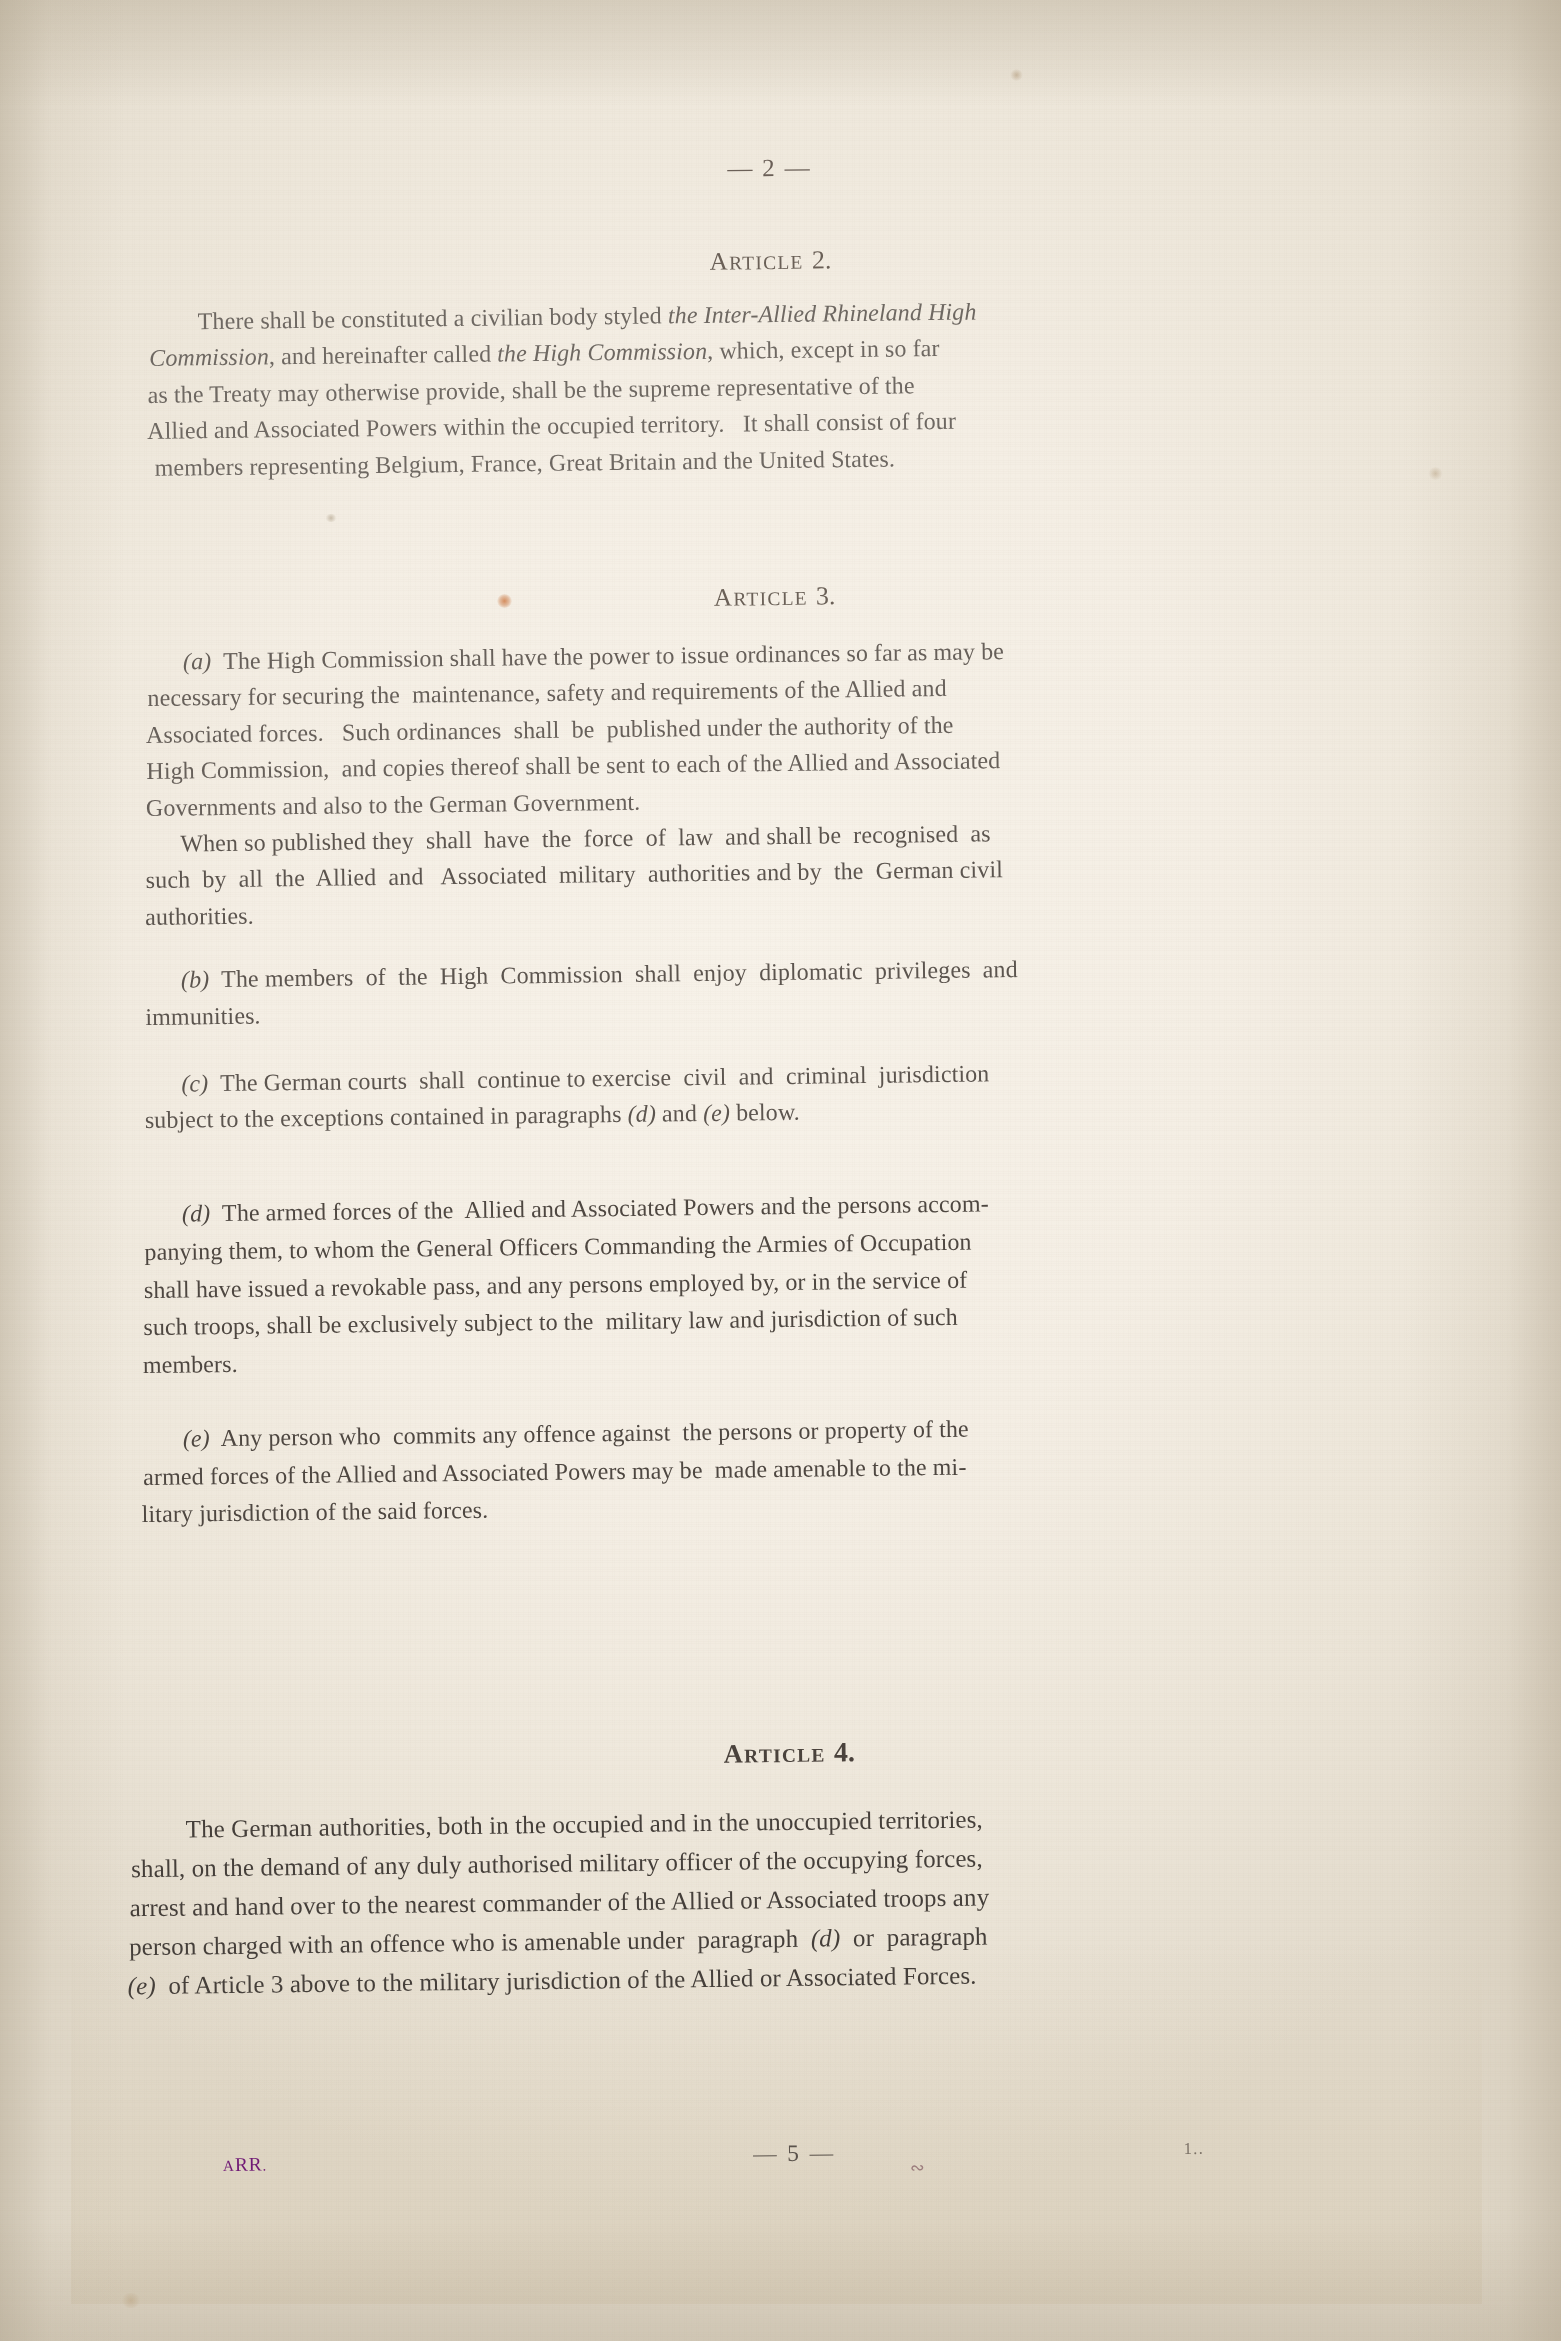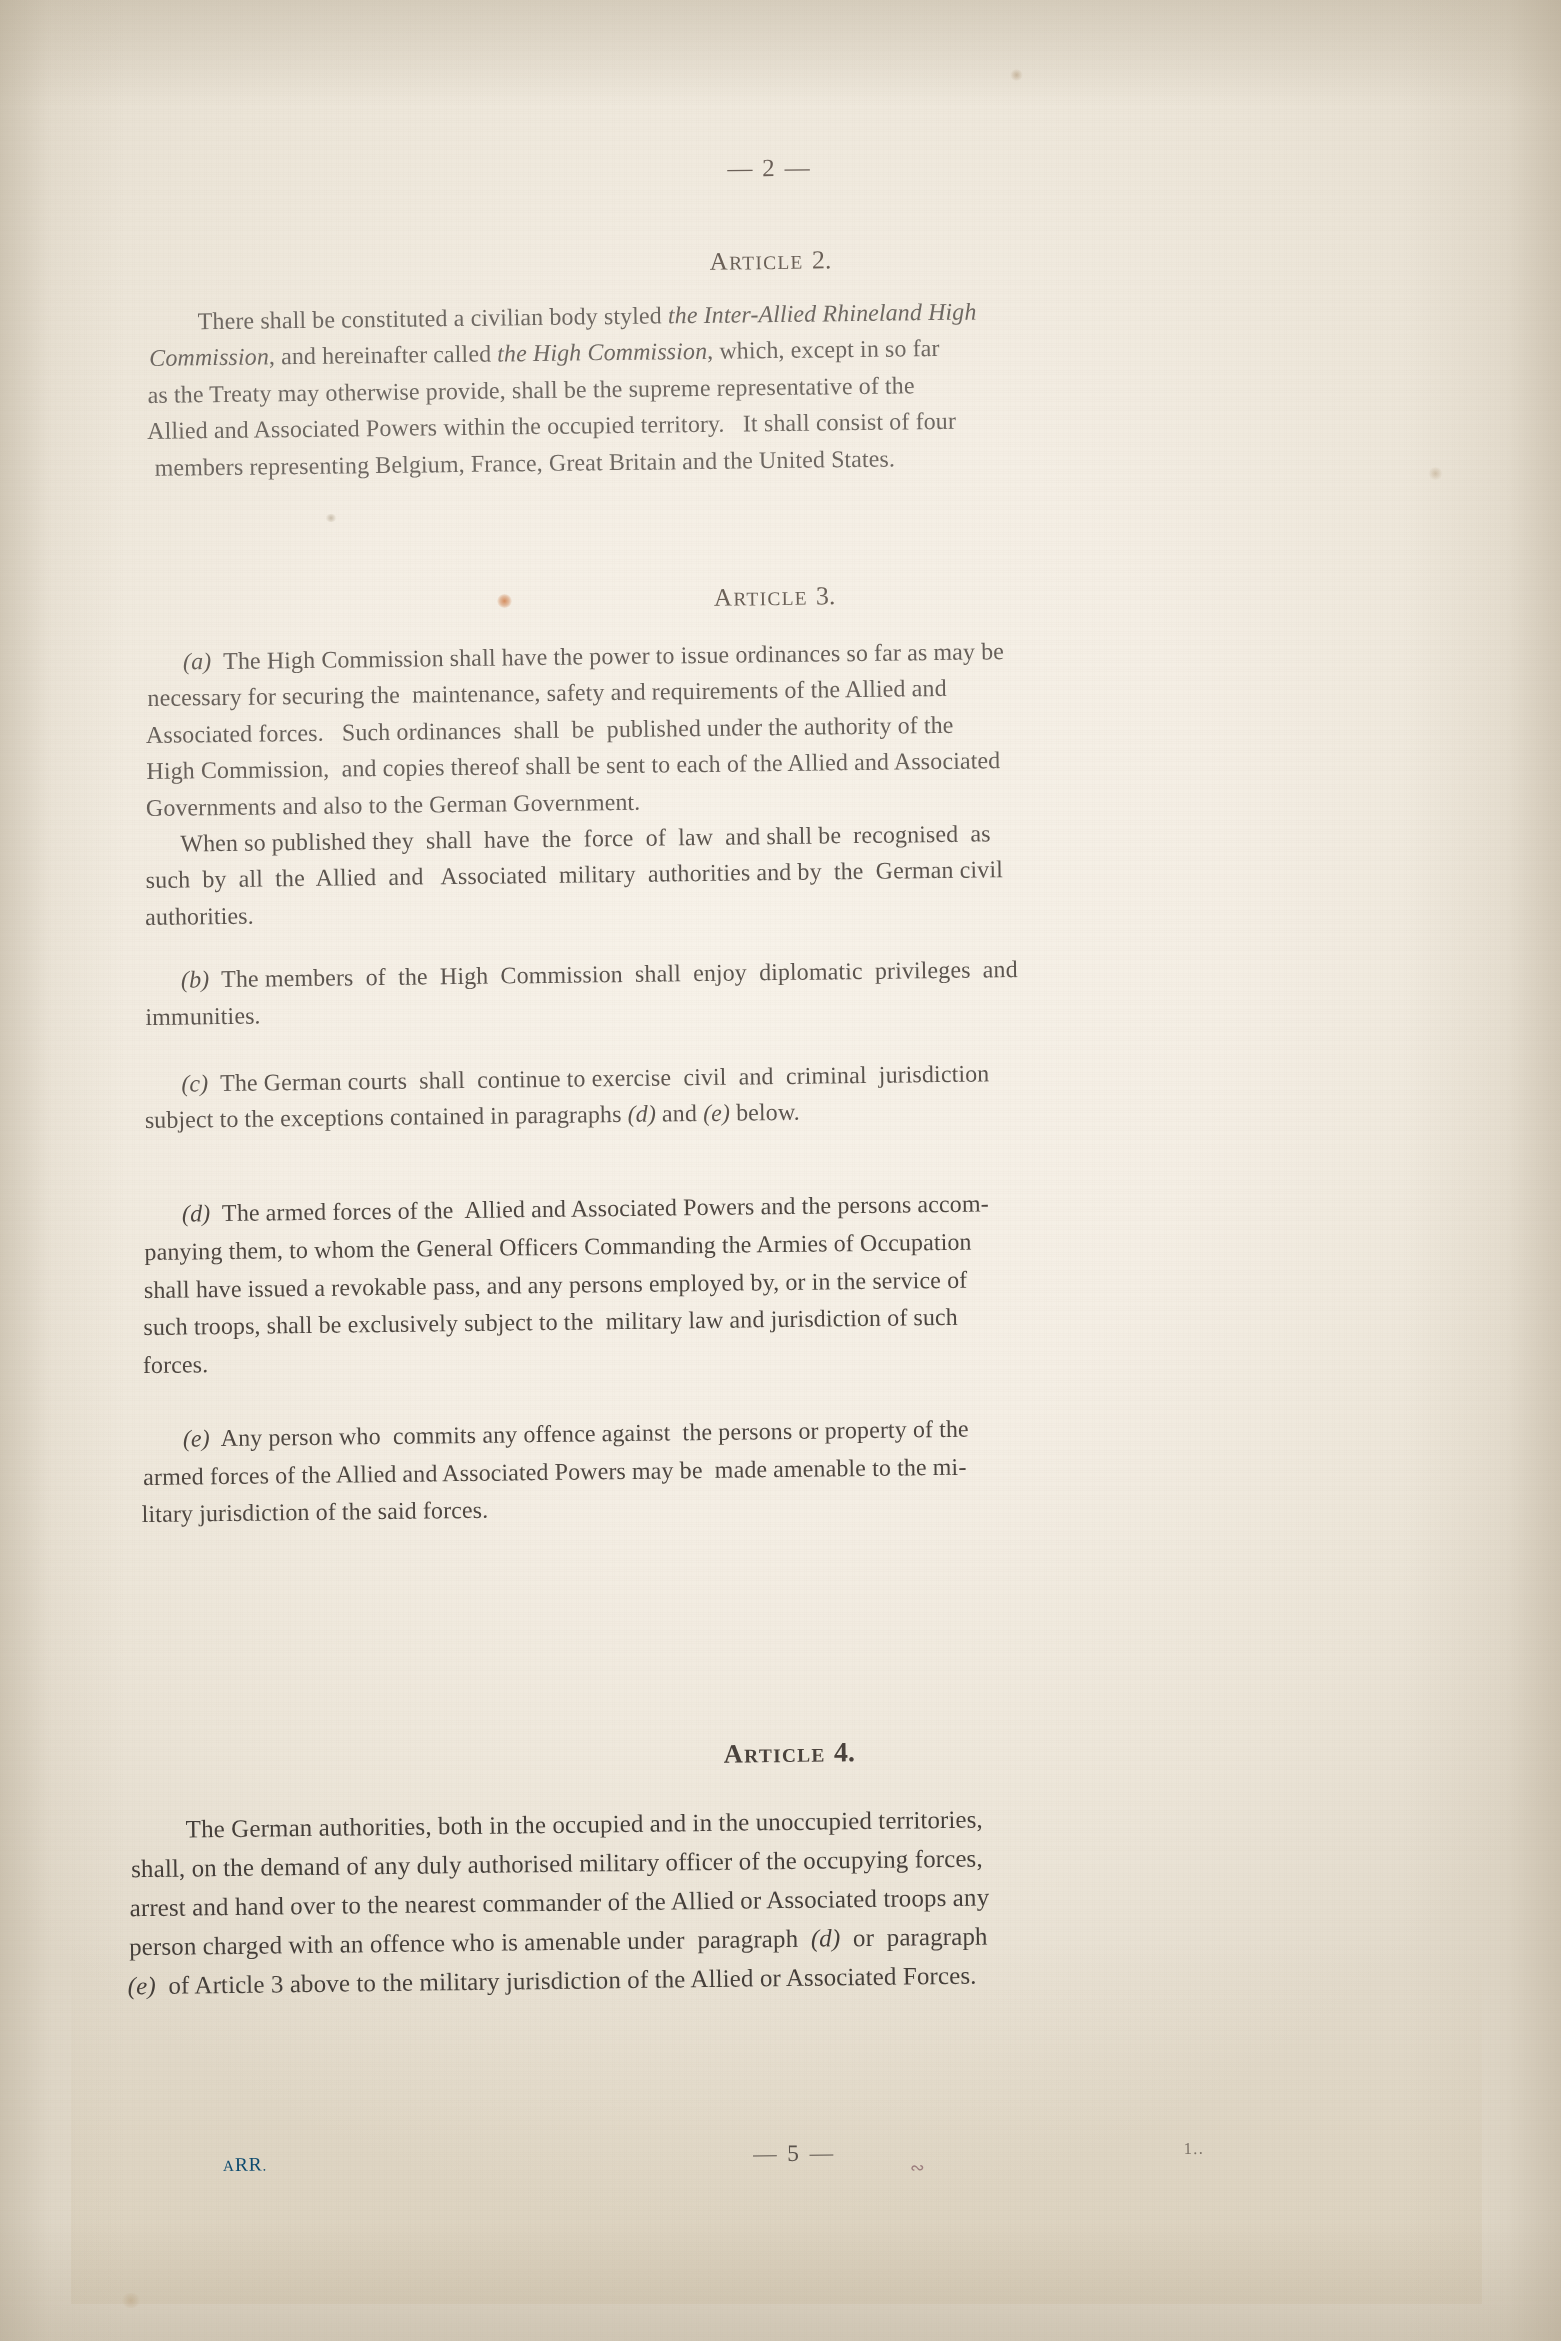--- a/index.html
+++ b/index.html
@@ -92,21 +92,21 @@
     font-size: 24px;
     line-height: 26px;
   }
   .pale   { color: #67605a; }
   .palest { color: #6e6862; }
   .mid    { color: #5c554f; }
   .dark   { color: #4e4741; }
   .darker { color: #453f3a; }
   i, .it { font-style: italic; }
 
-  #footer-left  { left: 209px; top: 2147px; font-size: 15.3px; letter-spacing: 0.9px; color: #0c4a6e; }
+  #footer-left  { left: 209px; top: 2147px; font-size: 15.3px; letter-spacing: 0.9px; color: #701a75; }
   #footer-left .cap { font-size: 19.4px; }
   #footer-center{ left: 0; right: 0; top: 2140px; text-align: center; white-space: normal;
                   font-size: 23.5px; letter-spacing: 2.4px; color: #5b534c; }
   #footer-right { left: 1170px; top: 2144px; font-size: 16.5px; letter-spacing: 1.2px; color: #7b7166; }
   #footer-squiggle { position: absolute; left: 896px; top: 2159px; color: #9d7f7f; font-size: 17.6px; }
 </style>
 </head>
 <body>
 
 <div id="page">
@@ -203,21 +203,21 @@
     <div class="tx ln dark" style="left:142px; top:1231px;">
       panying them, to whom the General Officers Commanding the Armies of Occupation
     </div>
     <div class="tx ln dark" style="left:141px; top:1269px;">
       shall have issued a revokable pass, and any persons employed by, or in the service of
     </div>
     <div class="tx ln dark" style="left:140px; top:1306px;">
       such troops, shall be exclusively subject to the&nbsp; military law and jurisdiction of such
     </div>
     <div class="tx ln dark" style="left:139px; top:1344px;">
-      forces.
+      members.
     </div>
 
     <div class="tx ln dark" style="left:178px; top:1418px;">
       <i>(e)</i>&nbsp; Any person who&nbsp; commits any offence against&nbsp; the persons or property of the
     </div>
     <div class="tx ln dark" style="left:138px; top:1456px;">
       armed forces of the Allied and Associated Powers may be&nbsp; made amenable to the mi-
     </div>
     <div class="tx ln dark" style="left:136px; top:1493px;">
       litary jurisdiction of the said forces.

